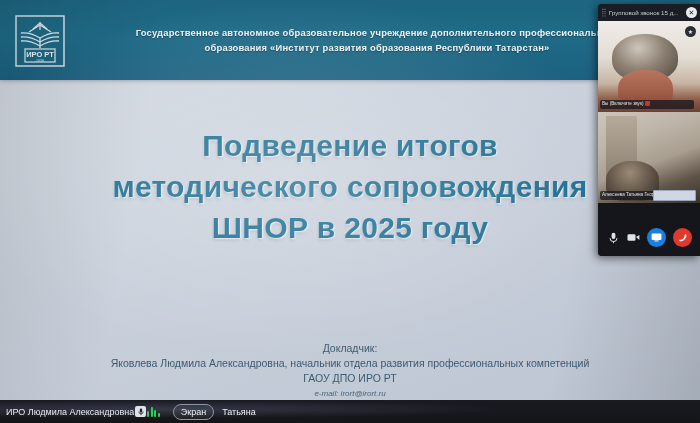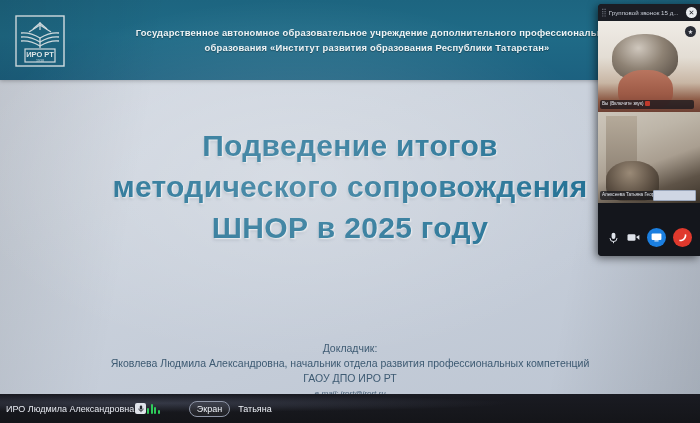--- a/index.html
+++ b/index.html
@@ -148,21 +148,21 @@
   .ctl { display:flex; align-items:center; justify-content:center; }
   .ctl-plain { width:13px; height:13px; color:#d4d8e0; }
   .ctl-round { width:19px; height:19px; border-radius:50%; display:flex;
                align-items:center; justify-content:center; }
   #ctl-share { background:#1b7fe0; }
   #ctl-end   { background:#e0392d; }
   .ctl-round svg { display:block; }
 
   
   #taskbar {
-    position:absolute; left:0; bottom:0; width:700px; height:29px;
+    position:absolute; left:0; bottom:0; width:700px; height:23px;
     background:linear-gradient(180deg,#1a1b22 0%,#141519 100%);
     display:flex; align-items:center; padding:8px 6px; gap:1px;
     z-index:8;
   }
   #tb-glow {
     position:absolute; left:0; top:0; width:700px; height:23px;
     background:radial-gradient(ellipse at 22% 40%, rgba(120,130,160,.30) 0%, rgba(0,0,0,0) 46%);
     pointer-events:none;
   }
   #tb-user {
@@ -177,21 +177,21 @@
              position:relative; z-index:2; flex:0 0 auto; }
   #tb-bars i { display:block; width:2px; background:#2ecc5a; border-radius:1px; }
   #tb-bars i:nth-child(1){ height:6px; }
   #tb-bars i:nth-child(2){ height:10px; }
   #tb-bars i:nth-child(3){ height:7px; }
   #tb-bars i:nth-child(4){ height:4px; }
   .tb-btn {
     color:#eef1f7; font-size:9px; padding:2px 7px; border-radius:9px;
     position:relative; z-index:2; white-space:nowrap;
   }
-  #tb-screen { border:1px solid #8e95a6; background:rgba(255,255,255,.06); margin-left:28px; }
+  #tb-screen { border:1px solid #8e95a6; background:rgba(255,255,255,.06); margin-left:12px; }
   #tb-camera { }
 </style>
 </head>
 <body>
 
 <div id="slide-area">
 
   <div id="slide-header">
     <div id="org-logo">
       <svg width="56" height="58" viewBox="0 0 56 58" aria-hidden="true">

